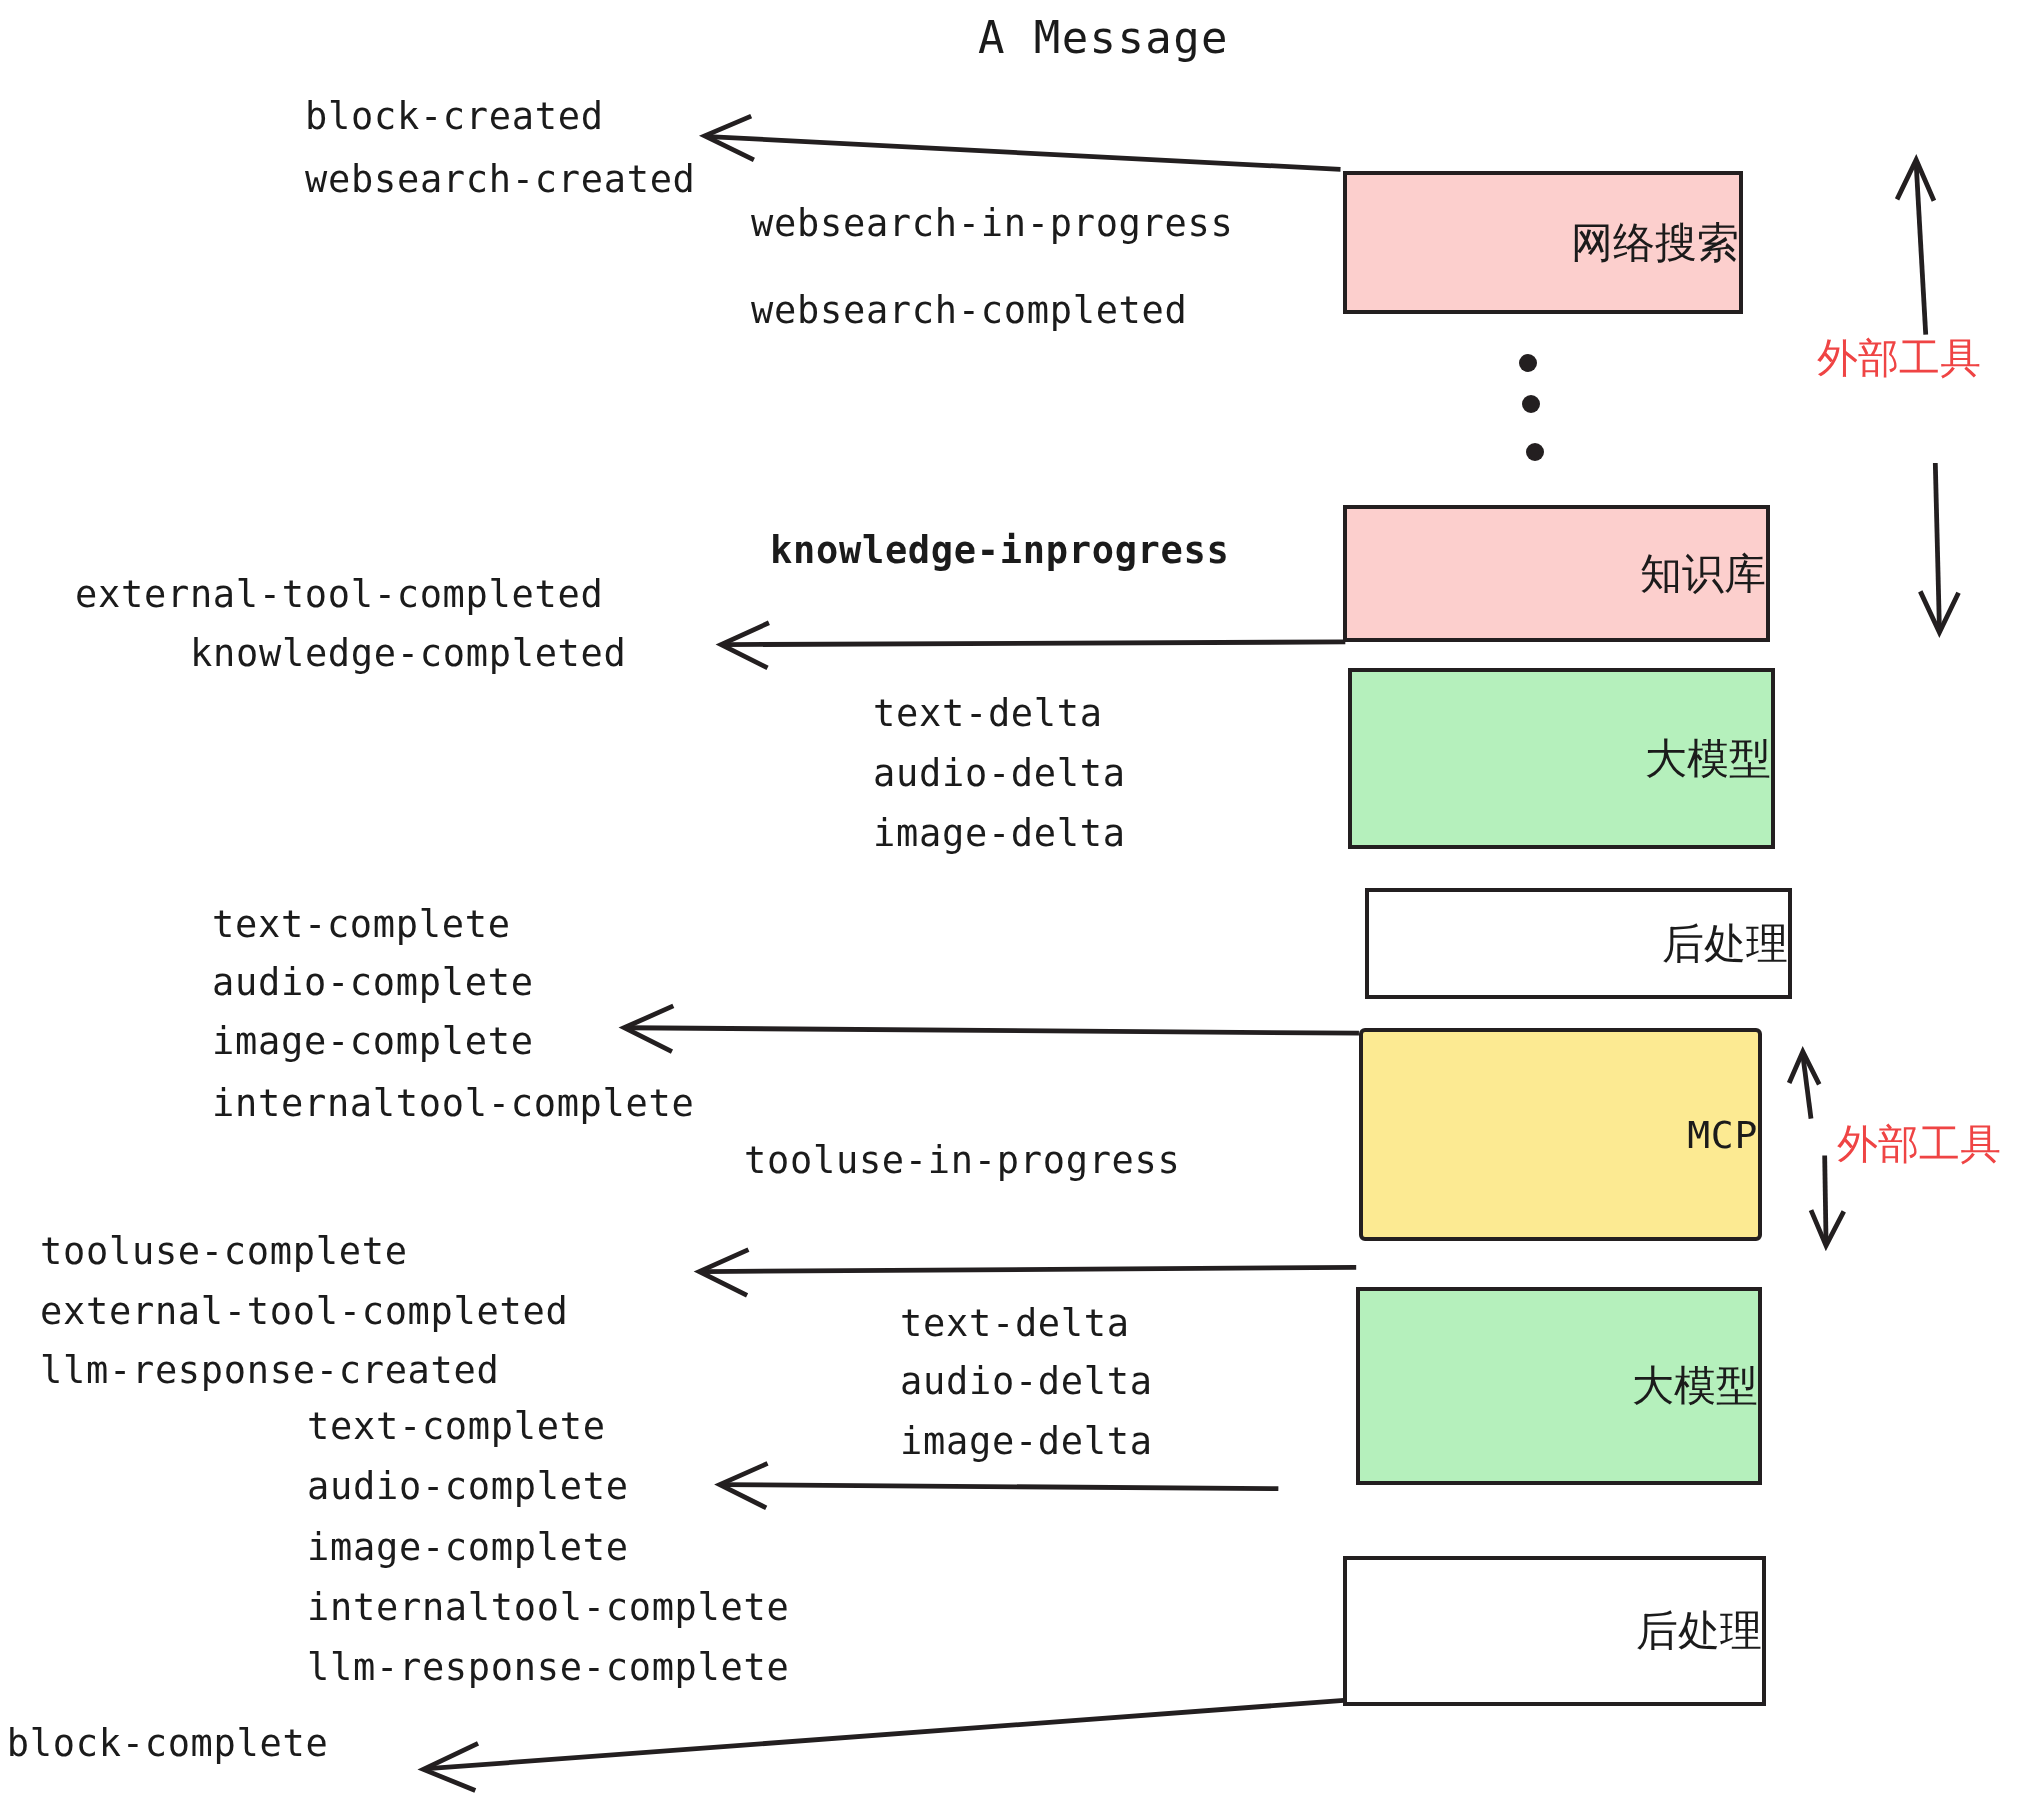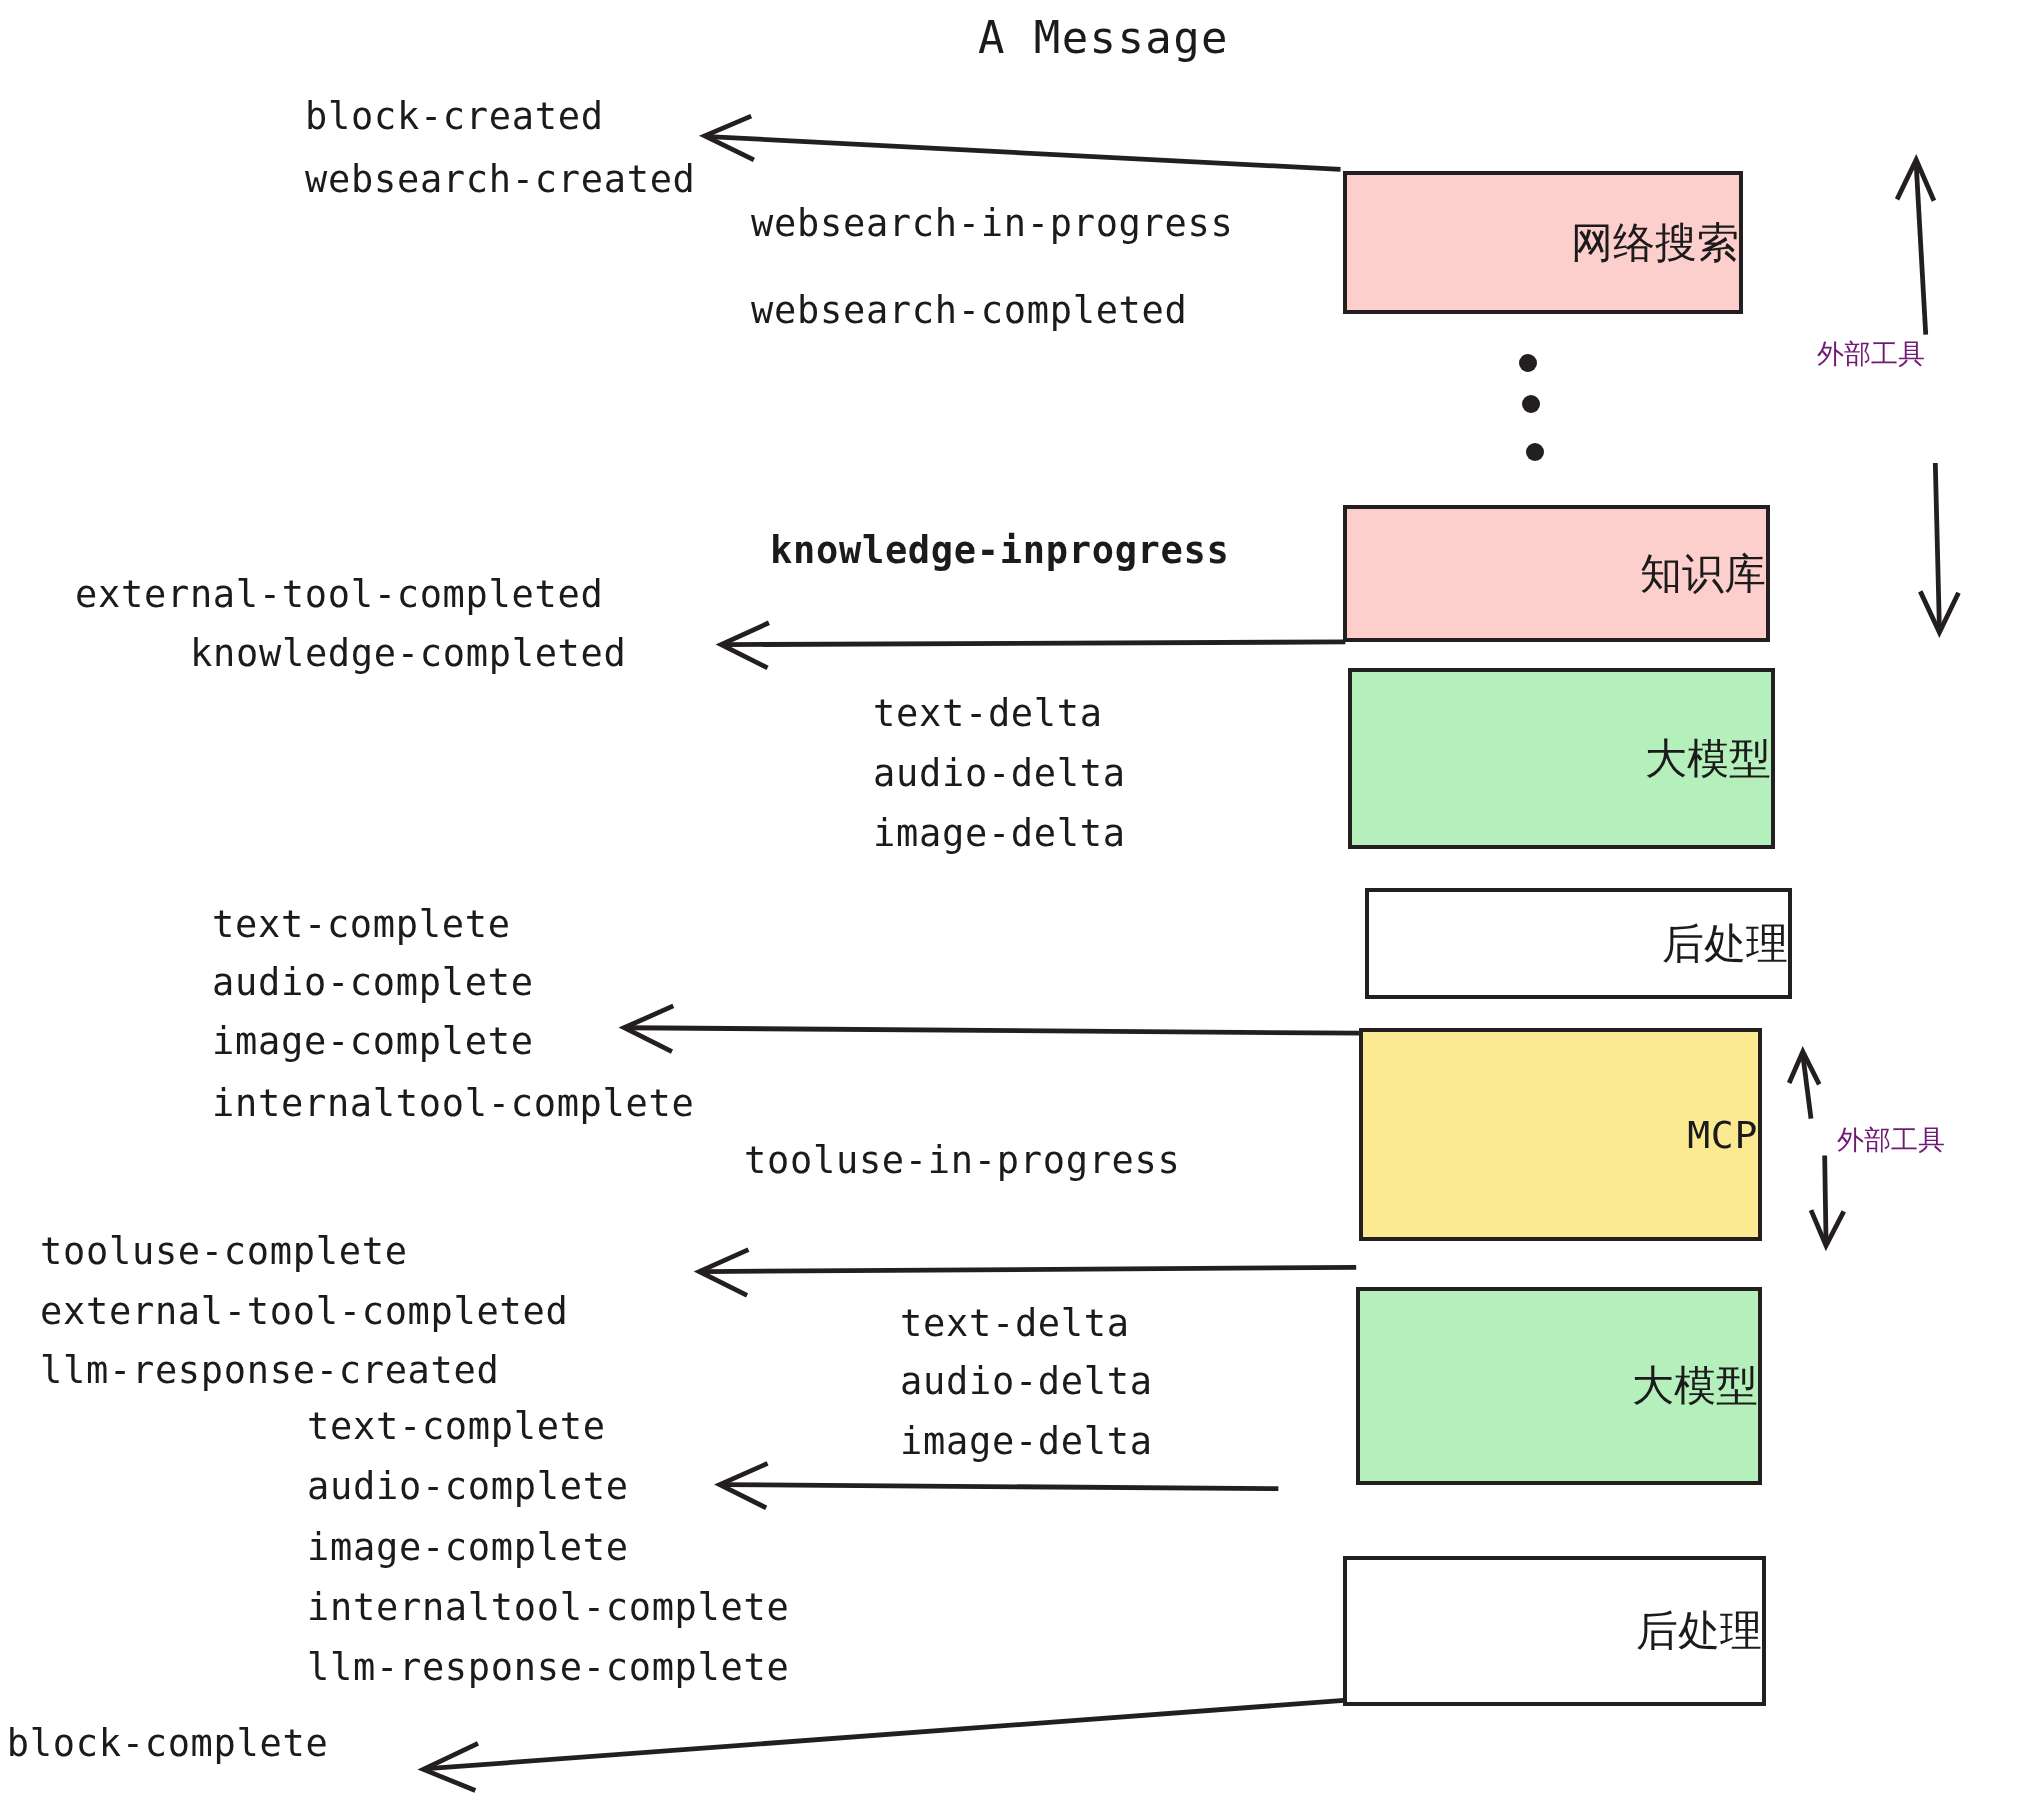--- a/index.html
+++ b/index.html
@@ -47,23 +47,23 @@
     line-height: 1;
   }
   .node.mcp span {
     font-family: "DejaVu Sans Mono", "Liberation Mono", monospace;
     font-size: 38px;
     letter-spacing: 0.7px;
   }
   .grouplabel {
     position: absolute;
     white-space: nowrap;
-    color: #701a75;
-    font-family: Liberation Serif, serif;
-    font-size: 27px;
+    color: #ef4444;
+    font-family: Liberation Mono, monospace;
+    font-size: 41px;
     line-height: 1;
   }
   svg.overlay {
     position: absolute;
     left: 0;
     top: 0;
     width: 2035px;
     height: 1796px;
     pointer-events: none;
   }
@@ -126,21 +126,21 @@
   </div>
 
   <div class="node" style="left:1348px; top:668px; width:427px; height:181px; background:#B5F0BC;">
     <span>大模型</span>
   </div>
 
   <div class="node" style="left:1365px; top:888px; width:427px; height:111px; background:#FFFFFF;">
     <span>后处理</span>
   </div>
 
-  <div class="node mcp" style="left:1359px; top:1028px; width:403px; height:213px; background:#FCEA92;">
+  <div class="node mcp" style="left:1359px; top:1028px; width:403px; height:213px; background:#FCEA92;border-radius:6px;">
     <span>MCP</span>
   </div>
 
   <div class="node" style="left:1356px; top:1287px; width:406px; height:198px; background:#B5F0BC;">
     <span>大模型</span>
   </div>
 
   <div class="node" style="left:1343px; top:1556px; width:423px; height:150px; background:#FFFFFF;">
     <span>后处理</span>
   </div>

